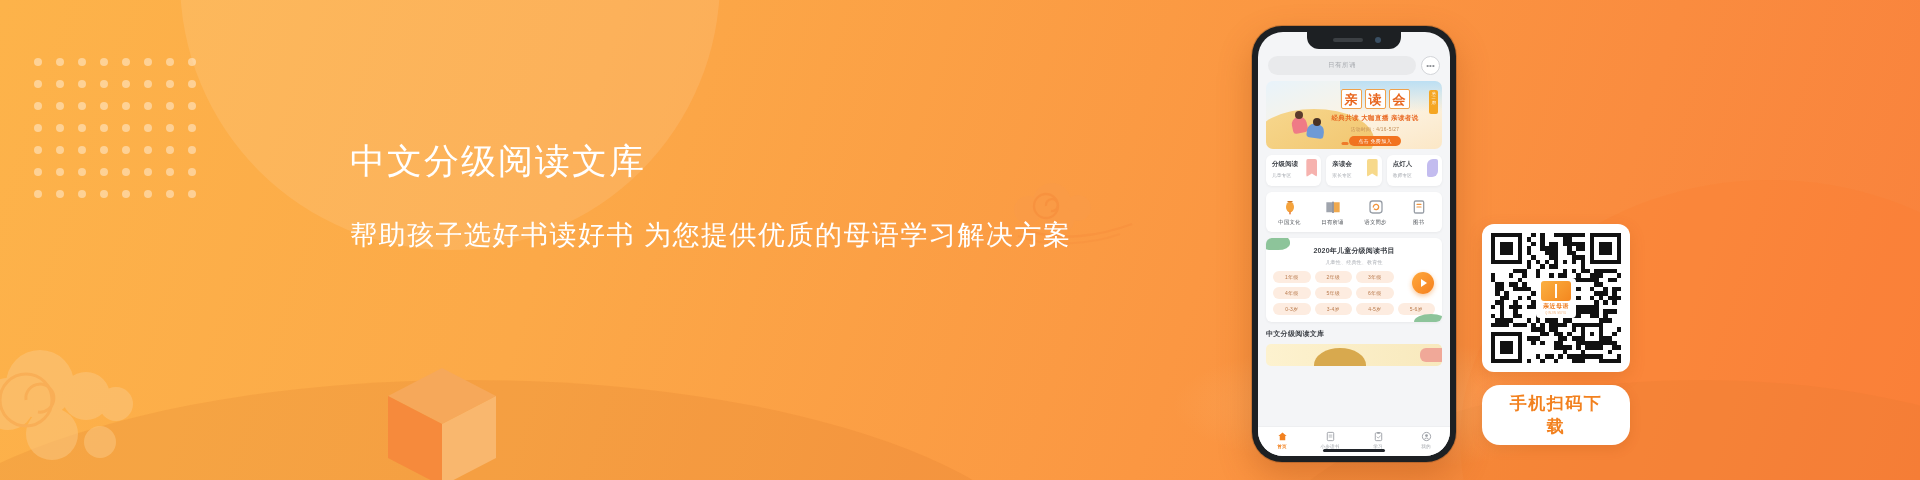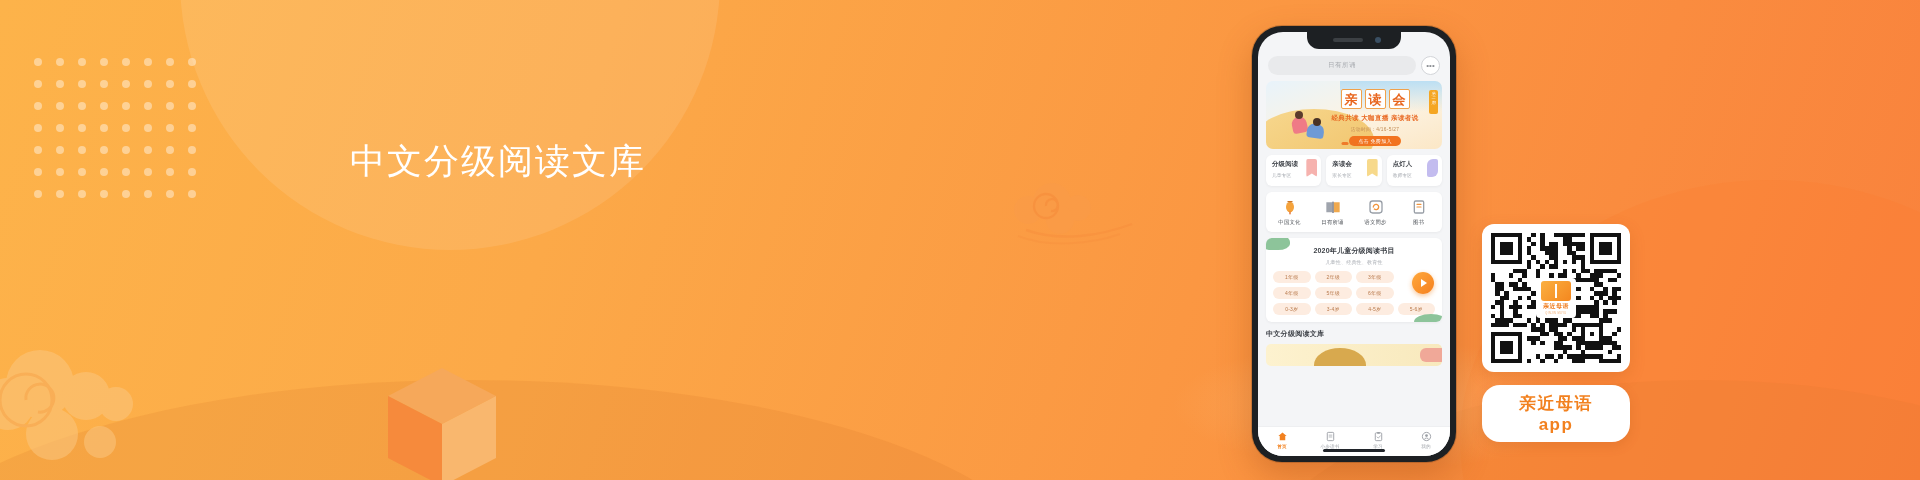--- a/index.html
+++ b/index.html
@@ -397,20 +397,21 @@
         <circle cx="52" cy="42" r="14"></circle>
     </g>
     <circle cx="38" cy="28" r="12" fill="none" stroke="#f4873a" stroke-width="2.4"></circle>
     <path d="M38 28 a6 6 0 1 1 5 5" fill="none" stroke="#f4873a" stroke-width="2.4"></path>
     <path d="M18 52 C52 64 92 58 124 46" fill="none" stroke="#f4873a" stroke-width="2.4" opacity=".75"></path>
     <path d="M10 58 C40 70 84 66 112 56" fill="none" stroke="#f4873a" stroke-width="2" opacity=".5"></path>
   </svg>
 
   <div id="copy">
     <div id="subhead">中文分级阅读文库</div>
+    <div id="tagline">帮助孩子选好书读好书 为您提供优质的母语学习解决方案</div>
   </div>
 
   <div id="phone">
     <div id="phone-screen">
       <div id="phone-notch">
         <span class="speaker"></span>
         <span class="cam"></span>
       </div>
 
       <div class="ph-body">
@@ -1410,16 +1411,16 @@
           <i></i>
           <i></i>
           <i></i>
           <div id="qr-logo">
           <span class="book"></span>
           <span class="lg-cn">亲近母语</span>
           <span class="lg-en">QINJIN MUYU</span>
         </div>
       </div>
     </div>
-    <div id="qr-caption">亲近母语app</div>
+    <div id="qr-caption">手机扫码下载</div>
   </div>
 
 </div>
 
 </body></html>

